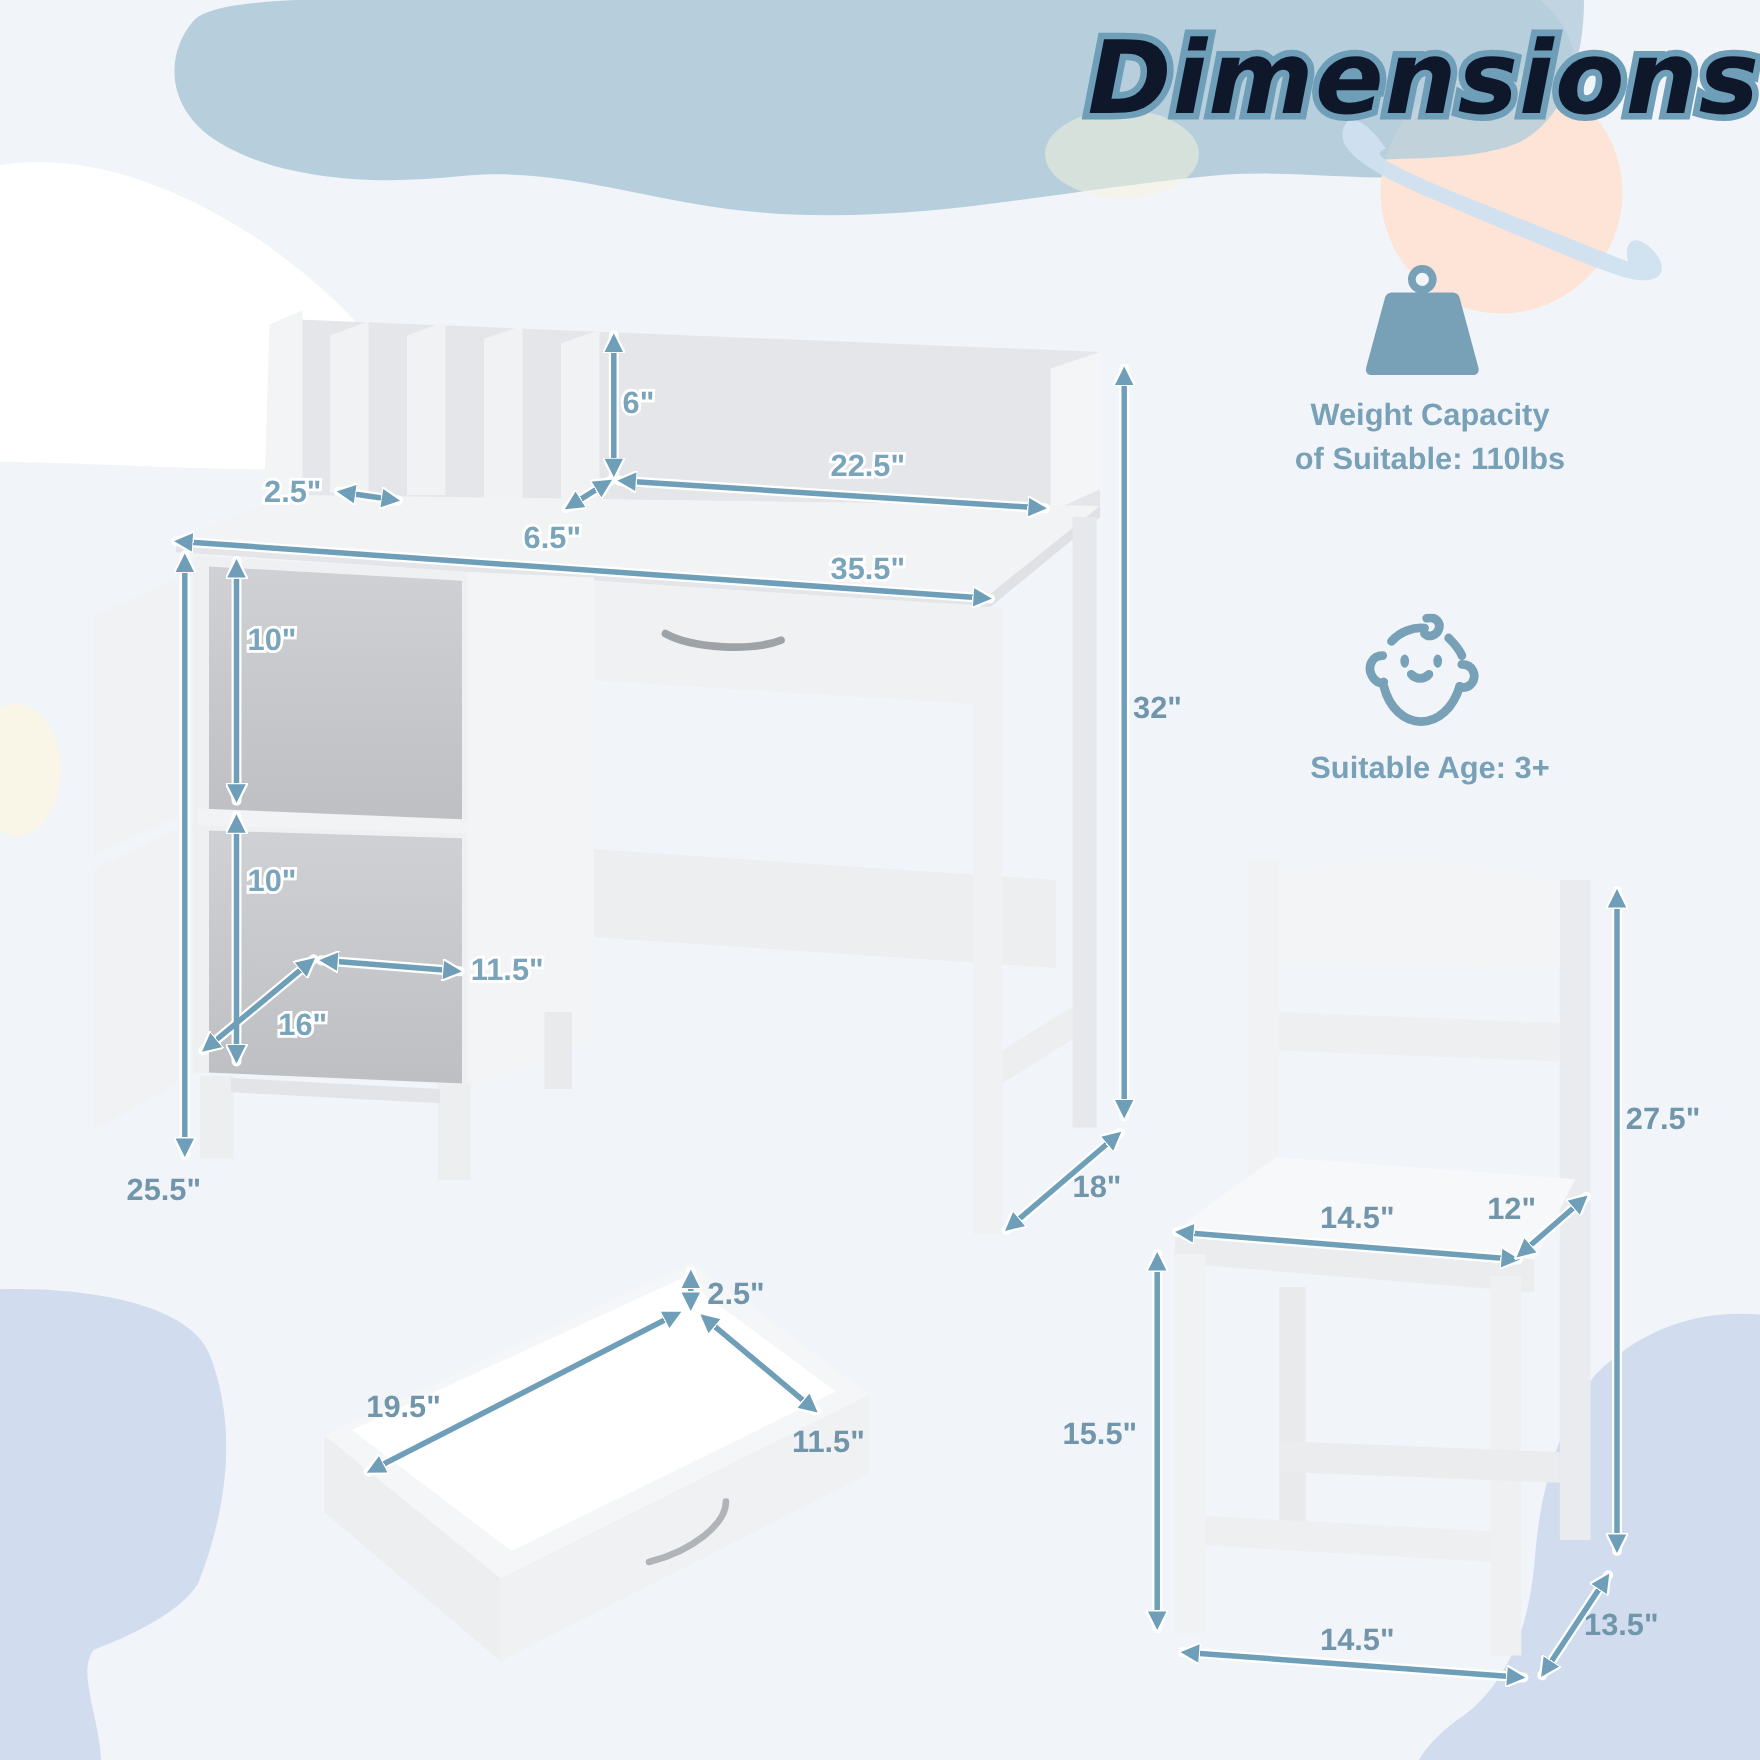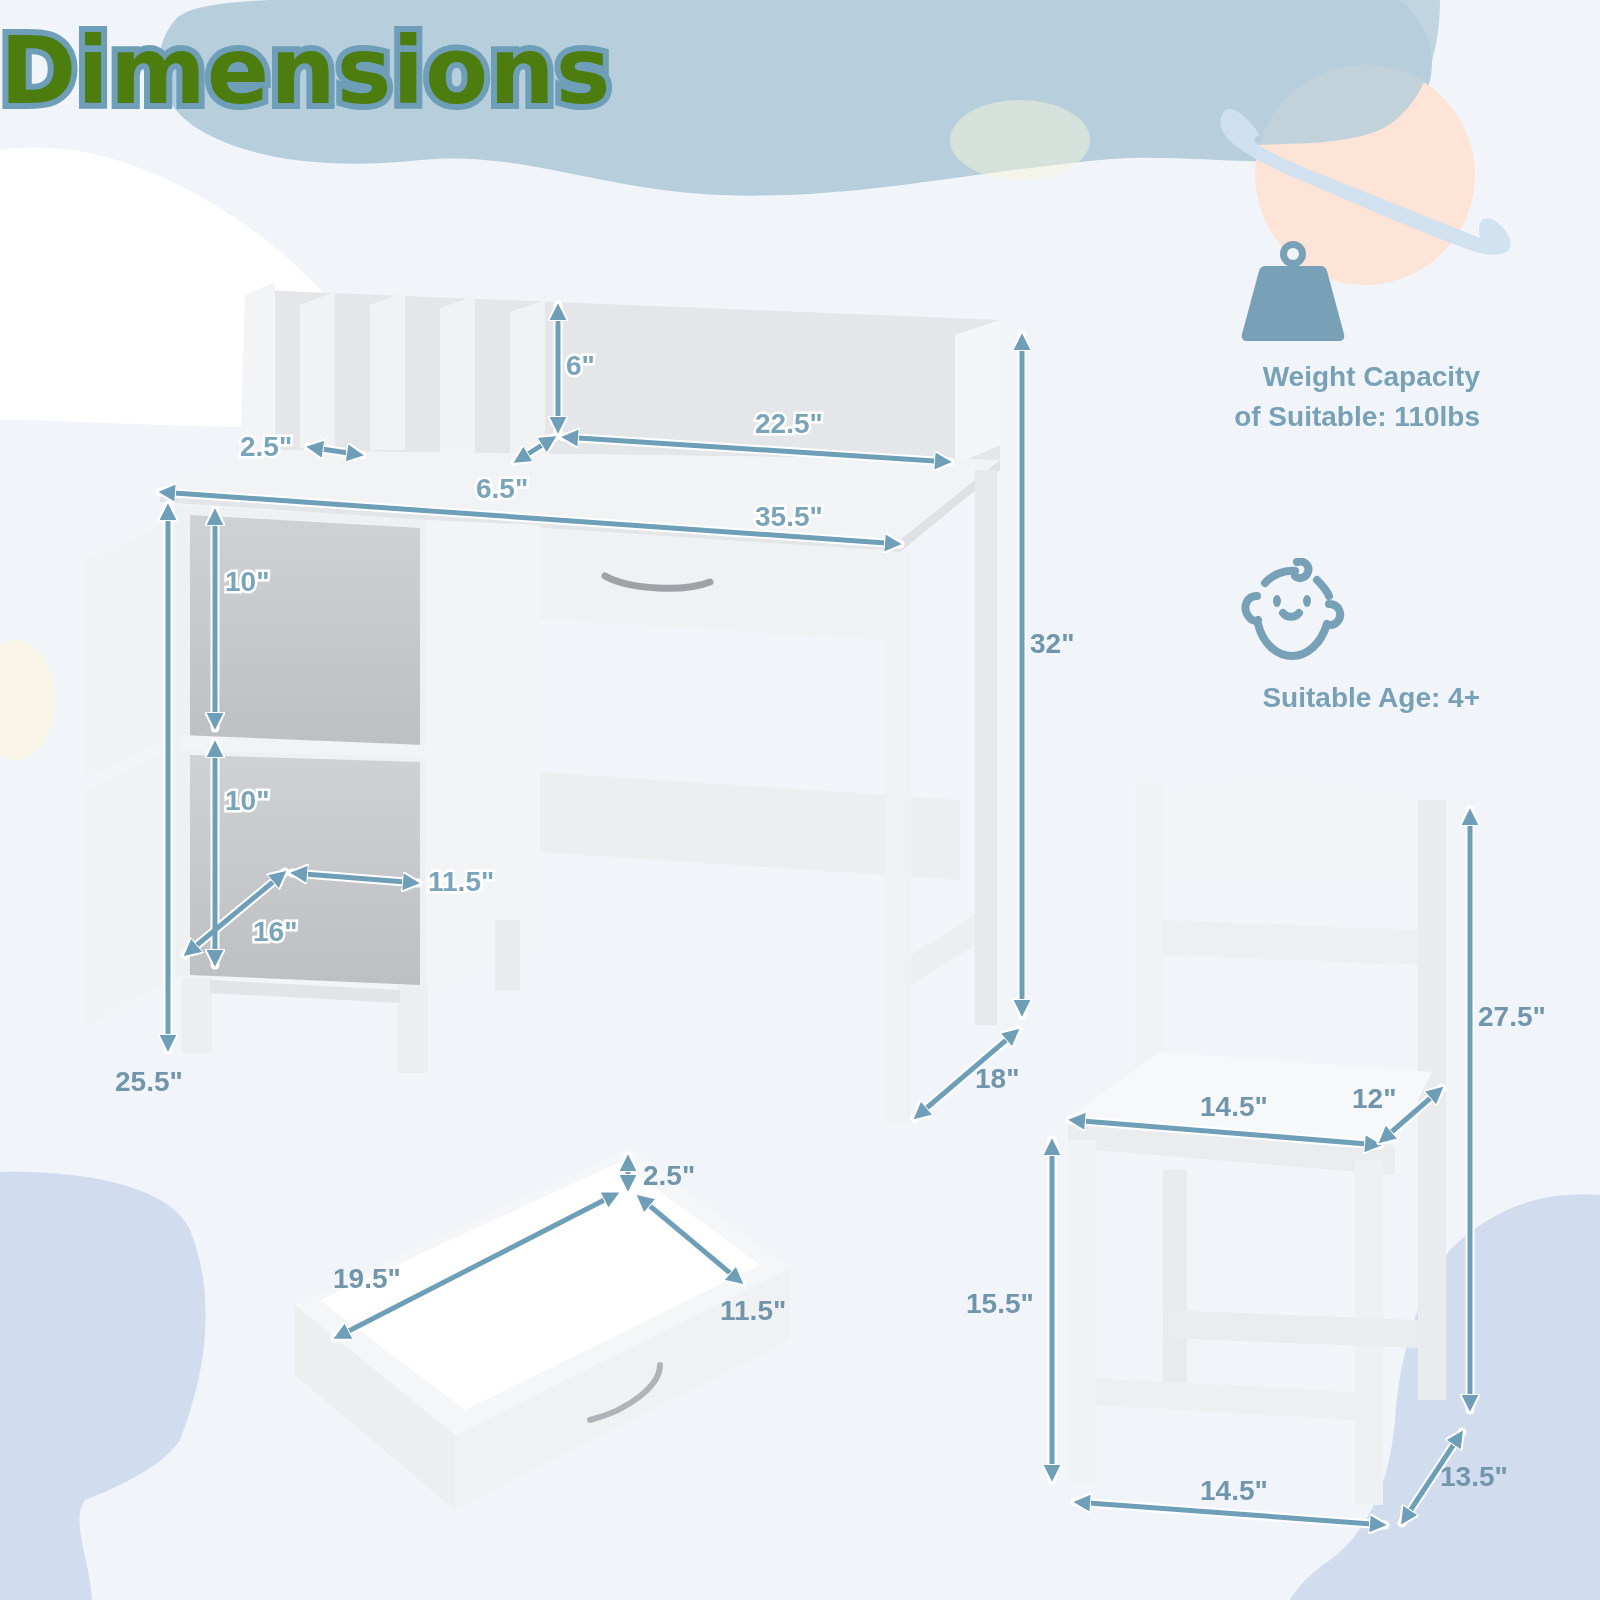--- a/index.html
+++ b/index.html
@@ -1,23 +1,23 @@
 <!DOCTYPE html>
 <html><head>
 <meta charset="utf-8">
 <style>
   html,body{margin:0;padding:0;}
   body{width:1600px;height:1600px;position:relative;overflow:hidden;background:#f1f5fa;font-family:"Liberation Sans","DejaVu Sans",sans-serif;}
   .layer{position:absolute;left:0;top:0;width:1600px;height:1600px;}
-  .title{position:absolute;left:0;width:1600px;top:18px;text-align:left;font-family:"DejaVu Sans",sans-serif;font-weight:bold;font-size:92px;color:#4d7c0f;letter-spacing:1px;
-    -webkit-text-stroke:12px #6f9fb8;paint-order:stroke fill;text-shadow:0 0 0 #6f9fb8;}
+  .title{position:absolute;left:0;width:1600px;top:18px;text-align:right;font-family:"DejaVu Sans",sans-serif;font-weight:bold;font-size:92px;color:#0f172a;letter-spacing:1px;
+    -webkit-text-stroke:12px #6f9fb8;paint-order:stroke fill;text-shadow:0 0 0 #6f9fb8;font-style:italic;}
   .dim{position:absolute;font-weight:bold;font-size:28px;color:#7aa4ba;white-space:nowrap;line-height:1;
     -webkit-text-stroke:5px #ffffff;paint-order:stroke fill;}
   .dim.plain{-webkit-text-stroke:0;color:#7196ab;}
-  .info{position:absolute;left:1120px;width:360px;text-align:right;}
+  .info{position:absolute;left:1120px;width:360px;text-align:center;}
   .info .txt{display:block;font-weight:bold;font-size:28px;color:#78a1b7;line-height:40px;}
   .icon{position:absolute;}
 </style>
 </head>
 <body>
 
 <svg class="layer" viewBox="0 0 1600 1600">
 
   <path d="M0,150 C120,130 260,220 330,300 C360,340 380,380 360,410 C320,440 120,420 0,420 Z" fill="#ffffff"></path>
 
@@ -204,14 +204,14 @@
     <path d="M82,22 C88,28 92,33 94,38"></path>
     <path d="M22,38 C12,38 8,48 12,56 C15,62 20,64 23,62"></path>
     <path d="M94,46 C104,46 108,56 103,63 C100,67 95,68 92,66"></path>
     <path d="M23,66 C28,86 42,98 57,98 C72,98 86,86 92,66"></path>
     <path d="M48,55 C52,60 60,60 64,55"></path>
   </g>
   <ellipse cx="42" cy="43" rx="4" ry="6" fill="#78a1b7"></ellipse>
   <ellipse cx="72" cy="43" rx="4" ry="6" fill="#78a1b7"></ellipse>
 </svg>
 <div class="info" style="top:678px;">
-  <span class="txt">Suitable Age: 4+</span>
+  <span class="txt">Suitable Age: 3+</span>
 </div>
 
 </body></html>

